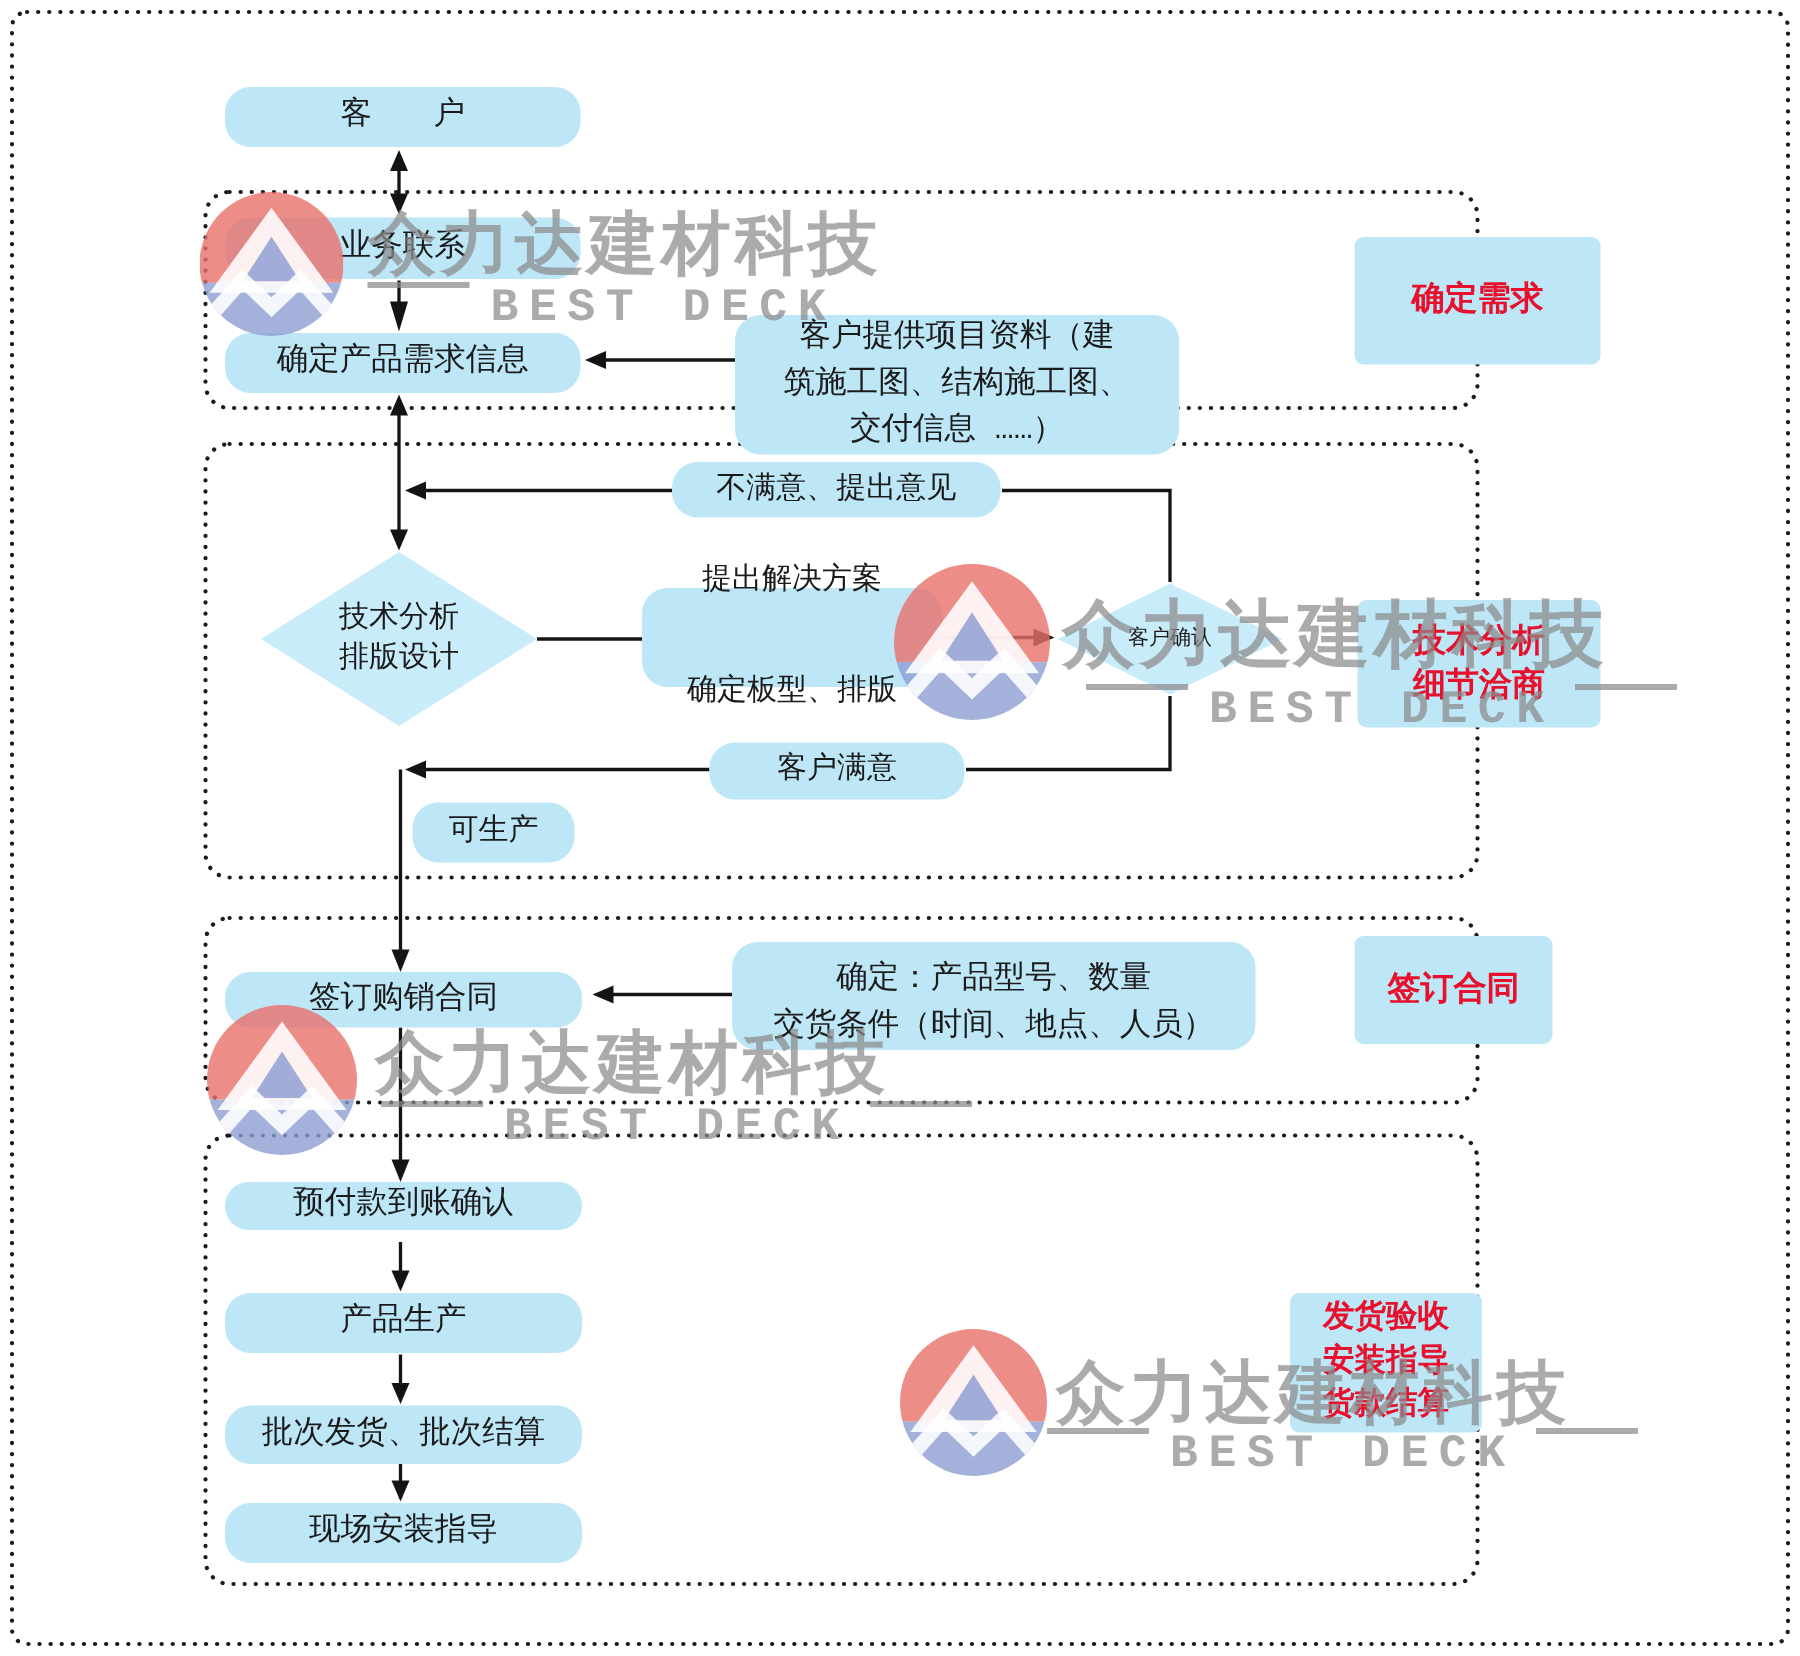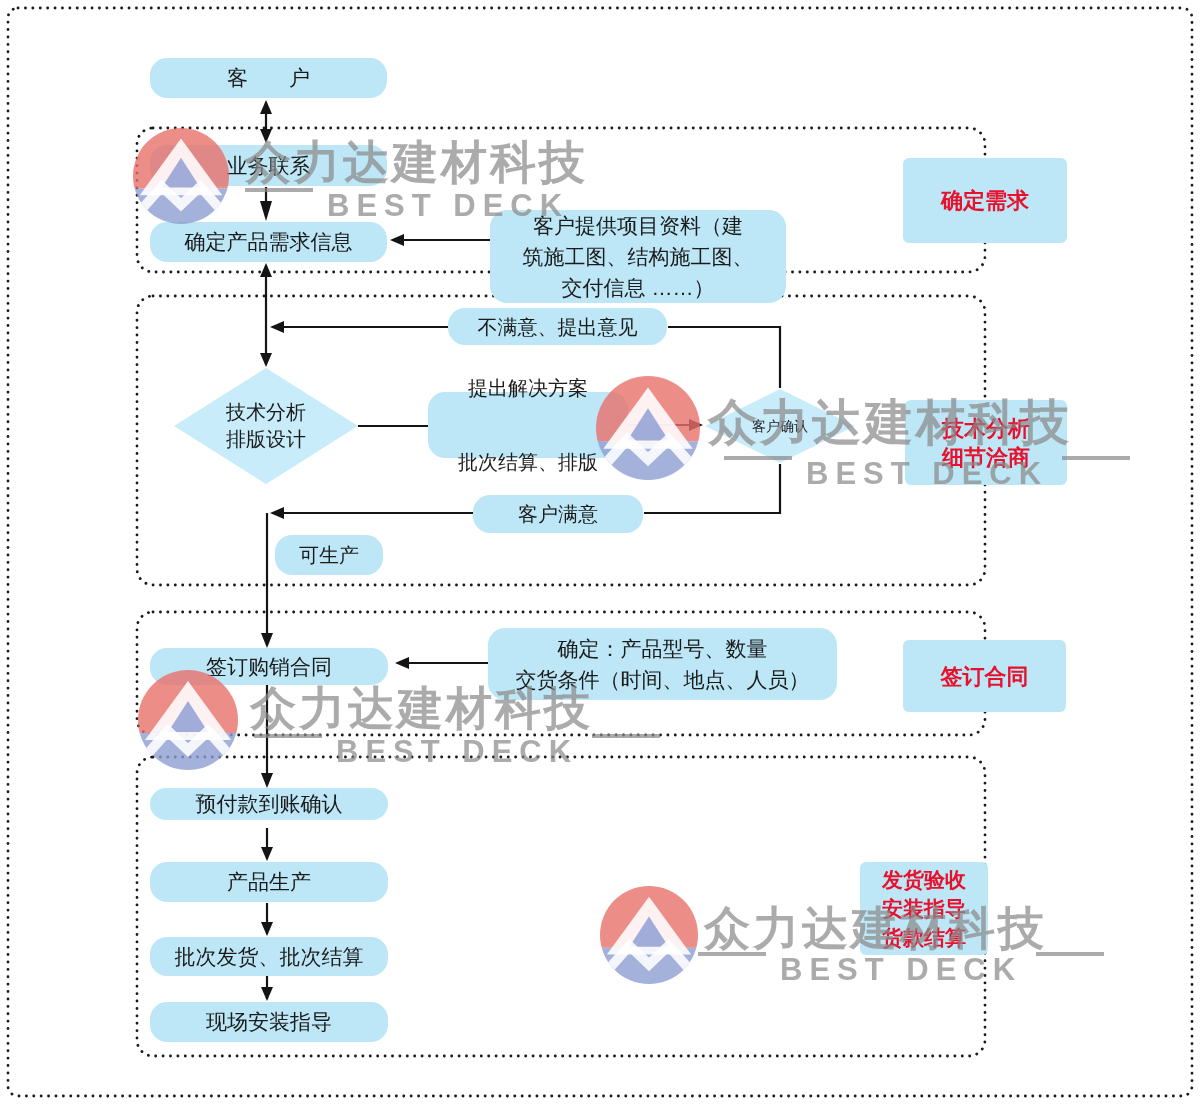--- a/index.html
+++ b/index.html
@@ -1,18 +1,18 @@
 <!DOCTYPE html>
 <html style="--box-blue: #bde7f7; --diamond-blue: #c8ecf9; --red-text: #e8112d; --line-black: #141414;"><head>
 <meta charset="utf-8">
 <style>
   html,body{margin:0;padding:0;background:#fff;}
   #stage{
     position:relative;width:1200px;height:1104px;background:#ffffff;
-    font-family:Liberation Sans, sans-serif;overflow:hidden;
+    font-family:Liberation Mono, monospace;overflow:hidden;
   }
   svg.overlay{position:absolute;left:0;top:0;z-index:2;}
   .node{
     position:absolute;z-index:5;
     background:var(--box-blue,#bde7f7);
     border-radius:17px;
     display:flex;flex-direction:column;align-items:center;justify-content:center;
     color:#1b1b1b;font-size:21px;font-weight:500;line-height:30px;
     text-align:center;white-space:nowrap;
   }
@@ -133,42 +133,42 @@
 
   <div class="node" style="left:448px;top:308px;width:219px;height:37px;font-size:20px;">不满意、提出意见</div>
 
   <div class="diamond-text" style="left:174px;top:398px;width:184px;height:56px;">
     <span class="ln">技术分析</span>
     <span class="ln">排版设计</span>
   </div>
 
   <div class="node" style="left:428px;top:392px;width:200px;height:66px;font-size:20px;line-height:30px;gap:44px;">
     <span class="ln">提出解决方案</span>
-    <span class="ln">批次结算、排版</span>
+    <span class="ln">确定板型、排版</span>
   </div>
 
   <div class="diamond-text" style="left:705px;top:412px;width:150px;height:28px;font-size:14px;">客户确认</div>
 
   <div class="stage-label" style="left:905px;top:400px;width:162px;height:85px;">
     <span class="ln">技术分析</span>
     <span class="ln">细节洽商</span>
   </div>
 
   <div class="node" style="left:473px;top:495px;width:170px;height:38px;font-size:20px;">客户满意</div>
 
   <div class="node" style="left:275px;top:535px;width:108px;height:40px;font-size:20px;">可生产</div>
 
   <div class="node" style="left:150px;top:648px;width:238px;height:37px;">签订购销合同</div>
 
-  <div class="node" style="left:488px;top:628px;width:349px;height:72px;line-height:31px;">
+  <div class="node" style="left:488px;top:628px;width:349px;height:72px;line-height:31px;justify-content:flex-end;">
     <span class="ln">确定：产品型号、数量</span>
     <span class="ln">交货条件（时间、地点、人员）</span>
   </div>
 
-  <div class="stage-label" style="left:903px;top:640px;width:163px;height:72px;">签订合同</div>
+  <div class="stage-label" style="left:903px;top:624px;width:132px;height:72px;">签订合同</div>
 
   <div class="node" style="left:150px;top:788px;width:238px;height:32px;">预付款到账确认</div>
 
   <div class="node" style="left:150px;top:862px;width:238px;height:40px;">产品生产</div>
 
   <div class="node" style="left:150px;top:1002px;width:238px;height:40px;">现场安装指导</div>
 
   <div class="node" style="left:150px;top:937px;width:238px;height:39px;">批次发货、批次结算</div>
 
   <div class="stage-label" style="left:860px;top:862px;width:128px;height:93px;font-size:21px;">

